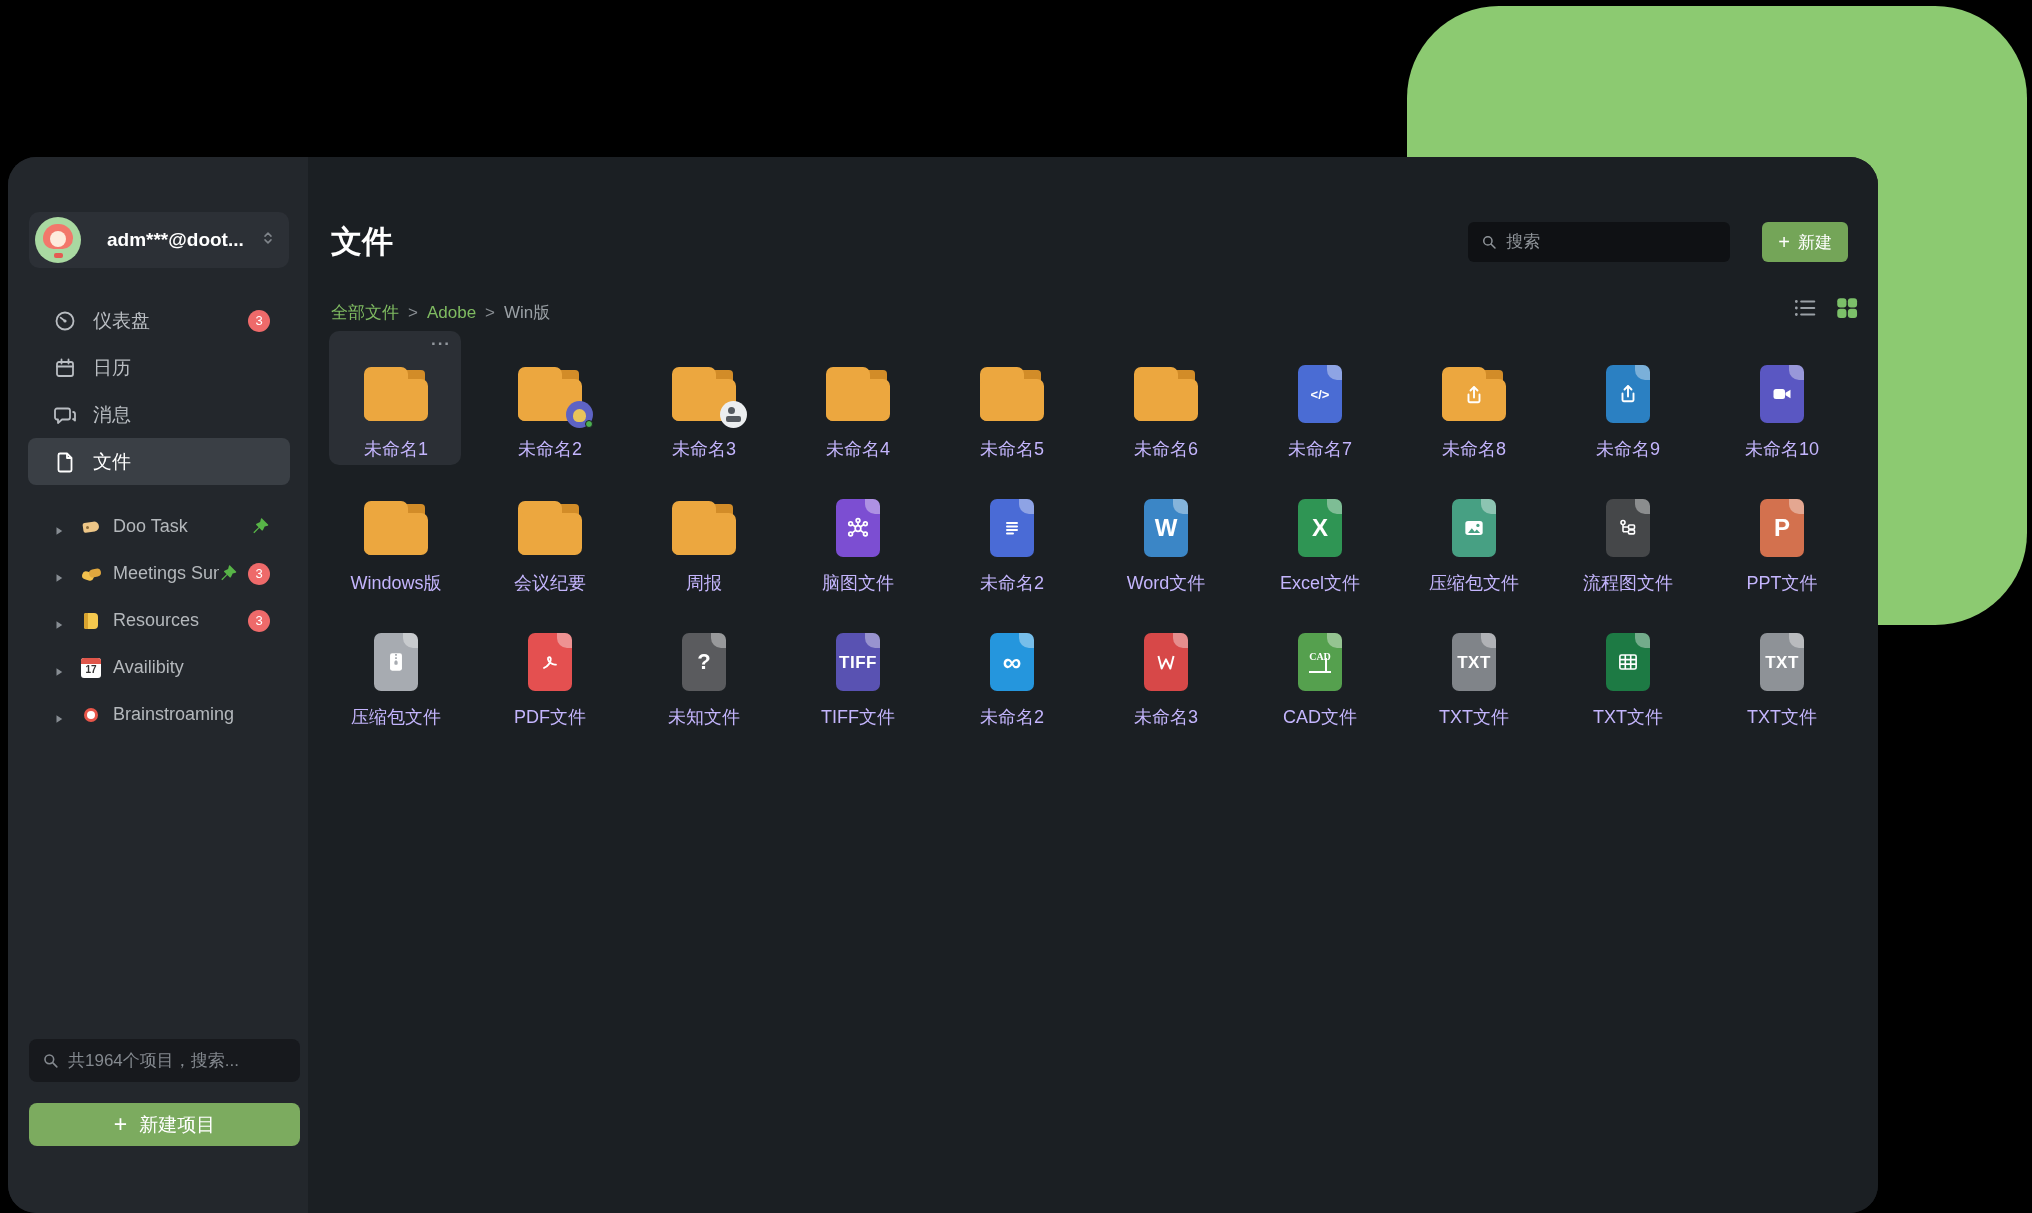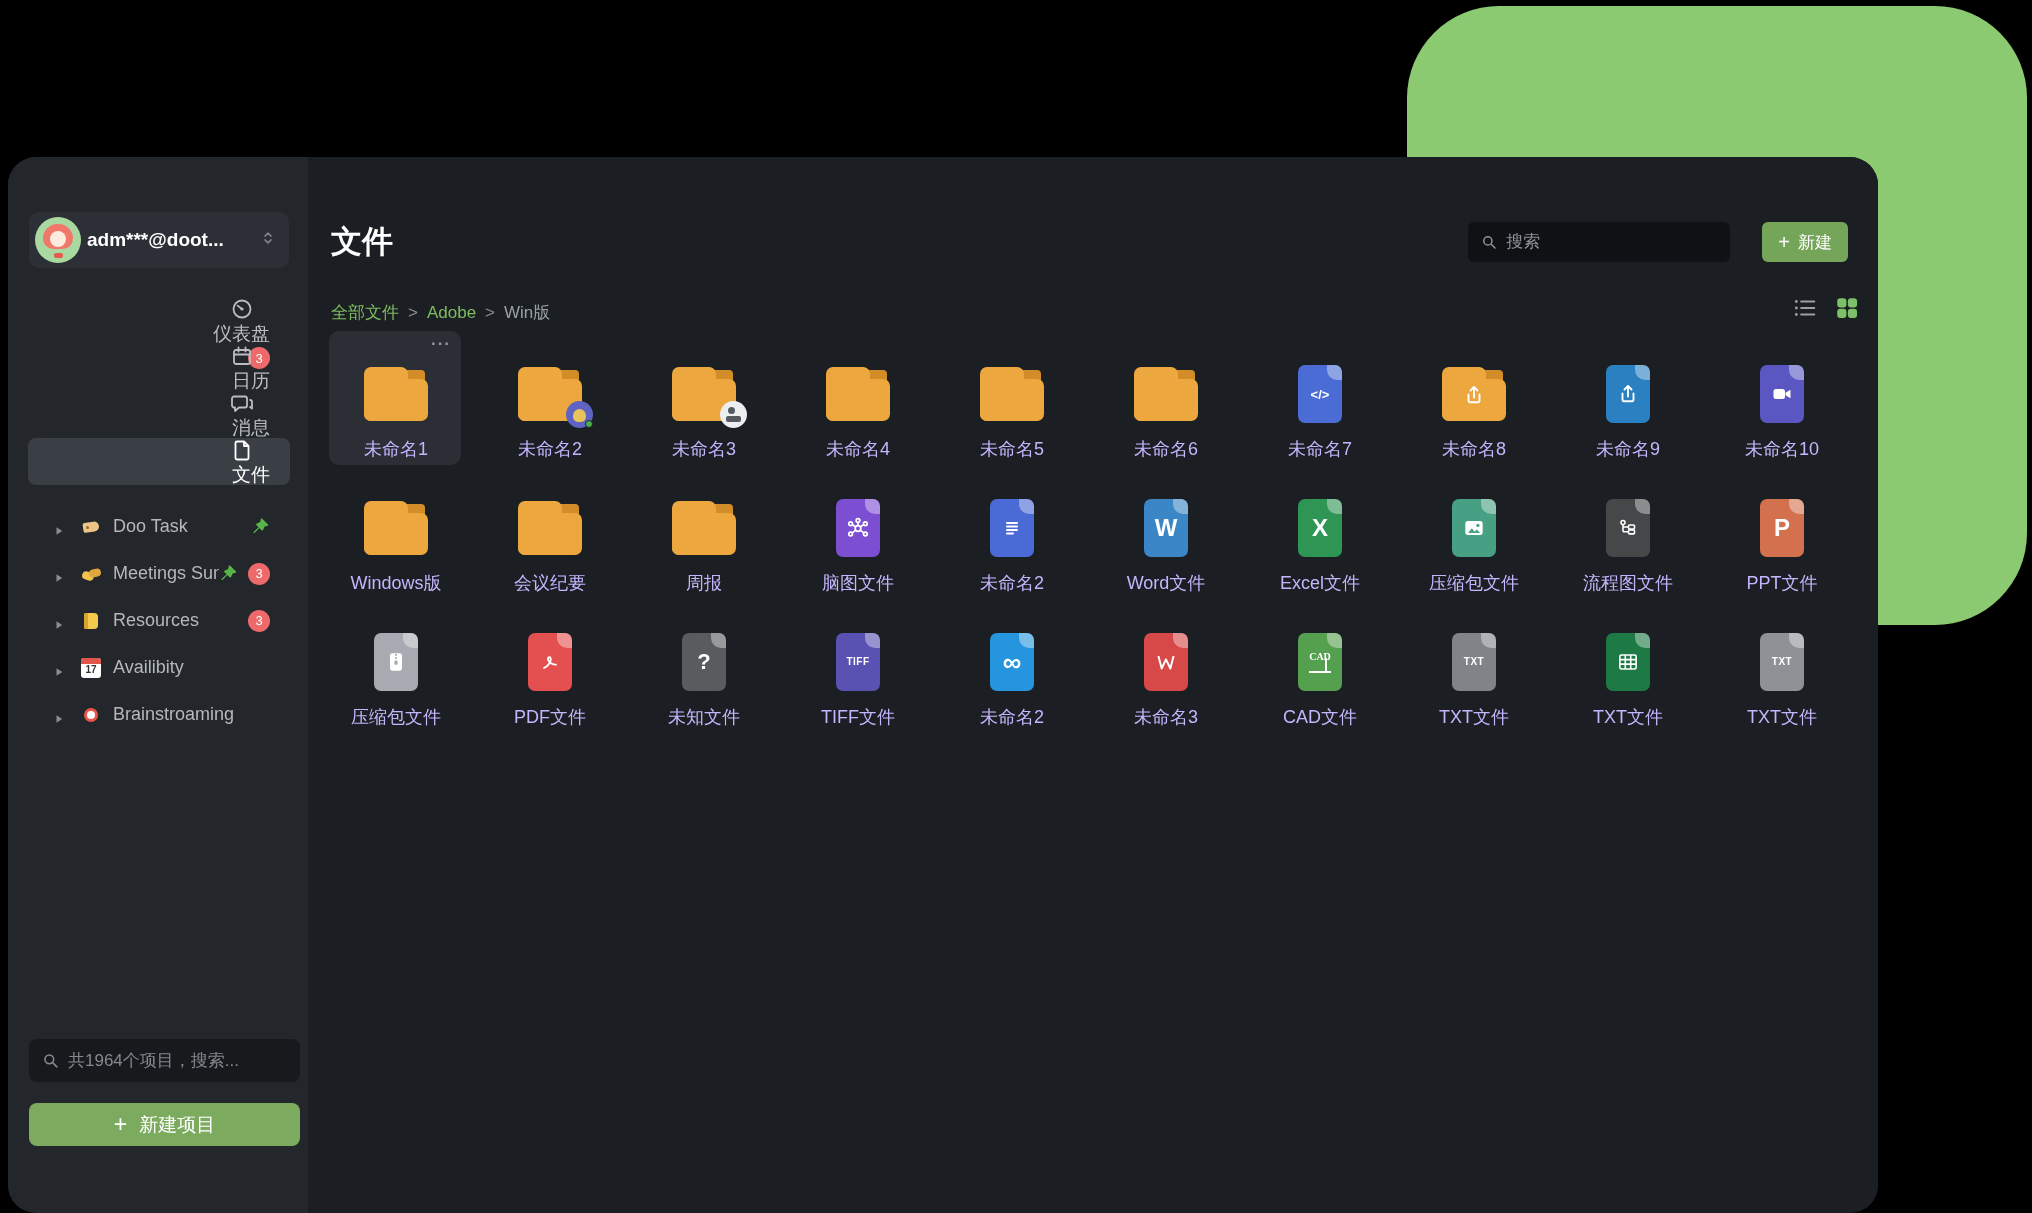--- a/index.html
+++ b/index.html
@@ -22,27 +22,27 @@
                   background:#2c3036; border-radius:10px; display:flex; align-items:center;
                   padding:0 12px 0 6px; cursor:pointer; }
   .avatar { width:46px; height:46px; border-radius:50%; background:#a9d9a1; position:relative;
             overflow:hidden; flex-shrink:0; }
   .avatar::before { content:""; position:absolute; top:7px; left:8px; width:30px; height:25px;
                     background:#f2776b; border-radius:15px 15px 11px 11px; }
   .avatar::after { content:""; position:absolute; top:14px; left:15px; width:16px; height:16px;
                    background:#fdebdd; border-radius:50%; }
   .avatar .bow { position:absolute; bottom:5px; left:19px; width:9px; height:5px;
                  background:#e45b52; border-radius:2px; z-index:2; }
-  .account-name { margin-left:6px; color:#fff; font-size:19px; font-weight:bold;
+  .account-name { margin-left:26px; color:#fff; font-size:19px; font-weight:bold;
                   white-space:nowrap; overflow:hidden; flex:1; }
   .acct-chevrons { margin-left:6px; flex-shrink:0; }
 
   .nav { position:absolute; top:140px; left:0; right:0; }
-  .nav-item { height:47px; display:flex; align-items:flex-end; padding:0 38px 0 45px;
-              color:#b9bdc2; font-size:19px; cursor:pointer;flex-direction:column; }
+  .nav-item { height:47px; display:flex; align-items:center; padding:0 38px 0 45px;
+              color:#b9bdc2; font-size:19px; cursor:pointer; }
   .nav-item .nicon { width:24px; height:24px; margin-right:16px; flex-shrink:0; }
   .nav-item.active { background:#3a3f45; border-radius:8px; margin:0 18px 0 20px;
                      padding:0 20px 0 25px; color:#fff; }
   .badge { min-width:22px; height:22px; border-radius:11px; background:#ee6a6a; color:#fff;
            font-size:13px; display:flex; align-items:center; justify-content:center;
            flex-shrink:0; }
   .ml-auto { margin-left:auto; }
 
   .projects { position:absolute; top:346px; left:0; right:0; }
   .project-item { height:47px; display:flex; align-items:center; padding:0 38px 0 45px;
@@ -129,21 +129,21 @@
   .folder .f-body { position:absolute; top:12px; left:0; width:64px; height:42px;
                     background:#eca73f; border-radius:7px; }
   .folder .on-folder { position:absolute; left:20px; top:16px; z-index:2; }
 
   .file-icon { width:44px; height:58px; border-radius:7px; position:relative;
                display:flex; align-items:center; justify-content:center; }
   .file-icon::before { content:""; position:absolute; top:0; right:0; width:15px; height:15px;
                        background:rgba(255,255,255,.38); border-radius:0 7px 0 10px; }
   .glyph { color:#fff; font-weight:bold; line-height:1; }
   .glyph.letter { font-size:24px; }
-  .glyph.small { font-size:10px; letter-spacing:.5px; }
+  .glyph.small { font-size:17px; letter-spacing:.5px; }
   .glyph.code { font-size:13px; }
   .glyph.q { font-size:22px; }
   .glyph.inf { font-size:26px; }
   .glyph.cad { font-size:10px; }
   .cad-wrap { display:flex; flex-direction:column; align-items:center; }
   .cad-line { width:22px; height:9px; position:relative; margin-top:2px; }
   .cad-line::before { content:""; position:absolute; left:0; bottom:0; width:100%; height:2px;
                       background:#fff; }
   .cad-line::after { content:""; position:absolute; right:4px; top:-6px; width:2px; height:13px;
                      background:#fff; }

